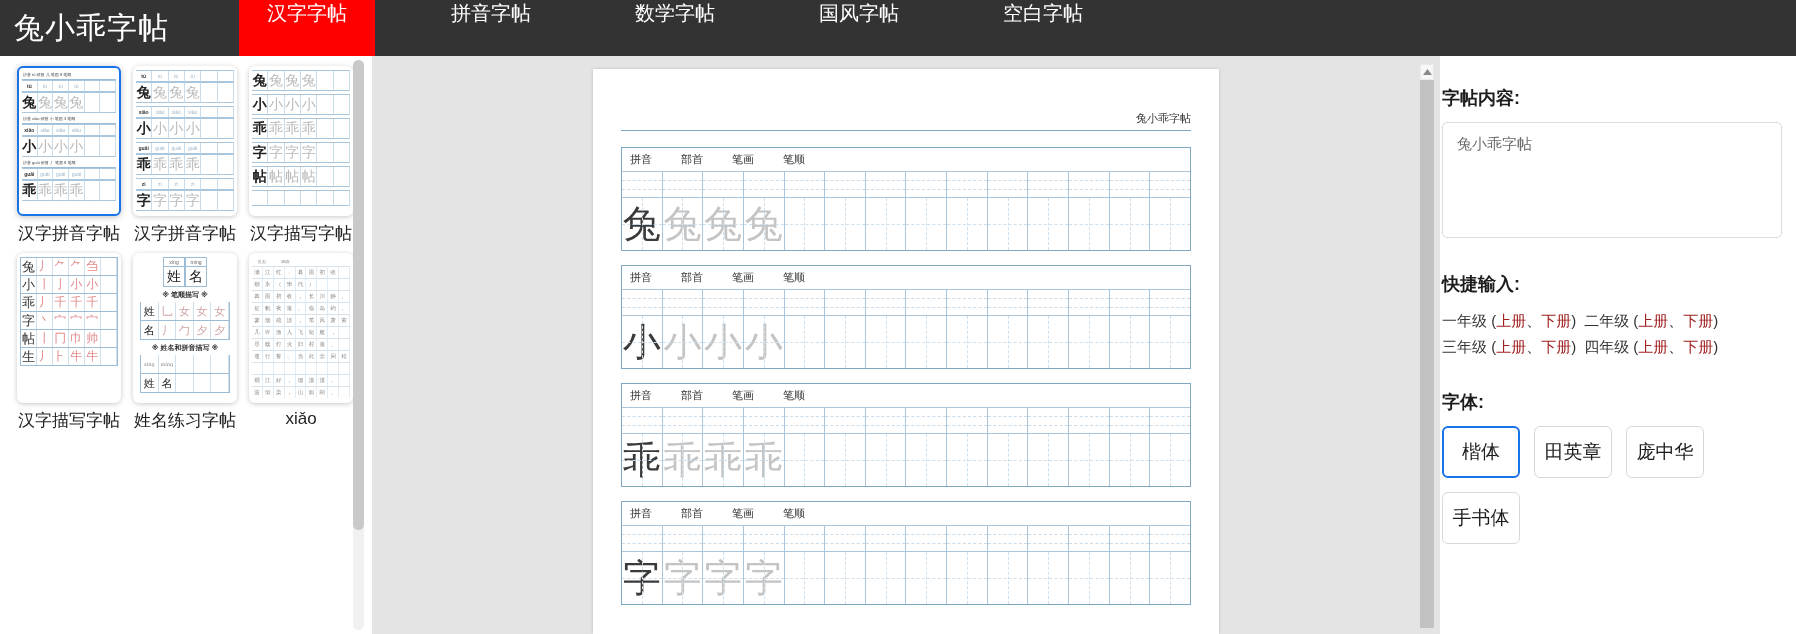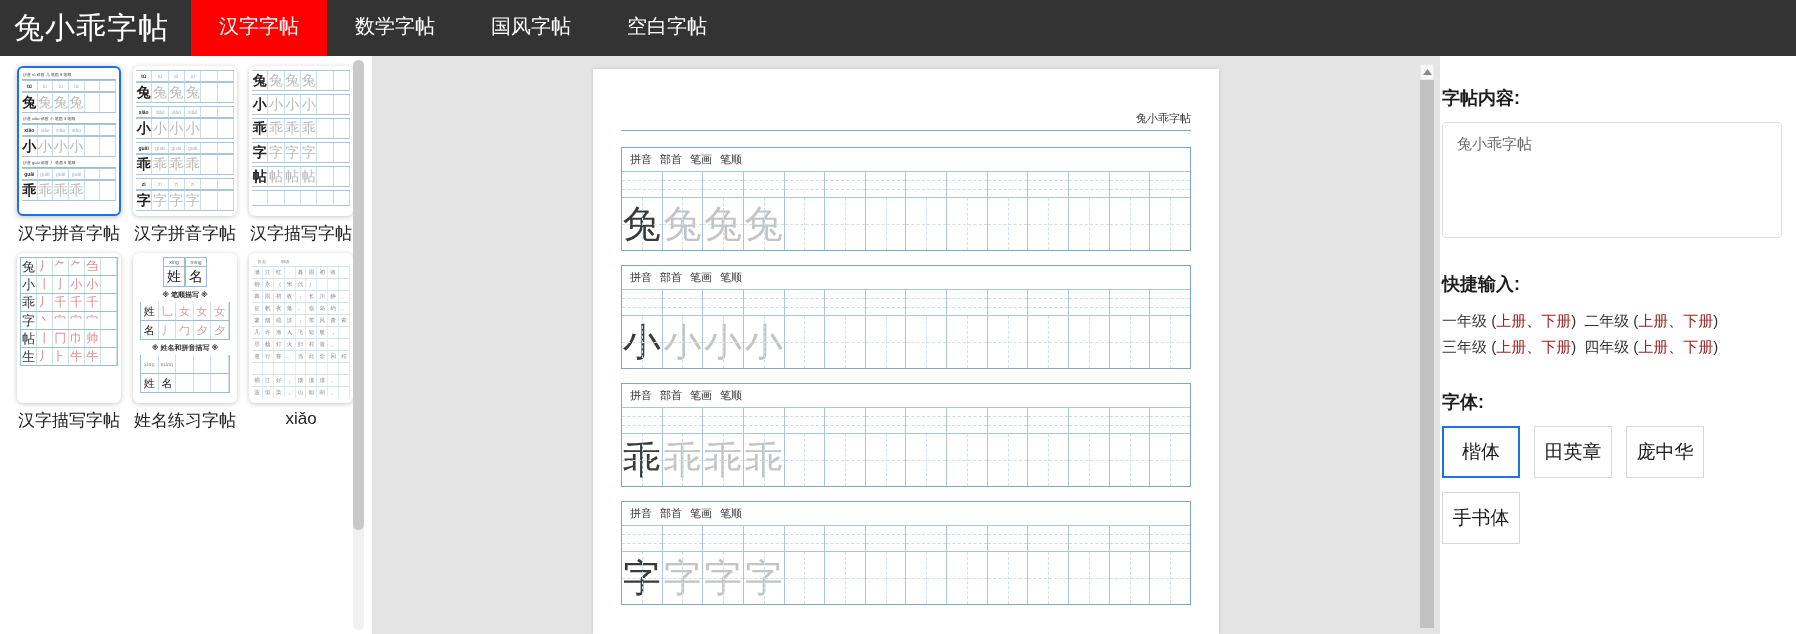--- a/index.html
+++ b/index.html
@@ -26,24 +26,25 @@
     display: flex;
     align-items: center;
     padding: 0 22px 0 14px;
     letter-spacing: 1px;
     white-space: nowrap;
   }
   .navitem {
     color: #ffffff;
     font-size: 20px;
     display: flex;
-    align-items: flex-end;
-    padding: 16px 28px;
+    align-items: flex-start;
+    padding: 0 28px;
     white-space: nowrap;
     cursor: pointer;
+    margin-left: 48px;
   }
   .navitem.active {
     background: #fe0000;
     font-weight: 500;
   }
 
   
   .main {
     display: flex;
     height: 578px;
@@ -197,21 +198,21 @@
     text-align: right;
     font-size: 11px;
     color: #333;
     padding-bottom: 4px;
     border-bottom: 1px solid #7fa8c4;
     margin-bottom: 16px;
   }
   .blk { border: 1px solid #7fa8c4; margin-bottom: 14px; }
   .blk-head {
     display: flex;
-    gap: 8px;
+    gap: 29px;
     font-size: 11px;
     color: #333;
     padding: 4px 6px 4px 8px;
     border-bottom: 1px solid #a9c6dc;
   }
   .blk-row { display:flex; }
   .blk-row.pin .cell {
     height: 26px;
     border-right:1px solid #a9c6dc;
     border-bottom:1px solid #a9c6dc;
@@ -289,36 +290,39 @@
     background:#fff;
   }
   .sec-title.gap { margin-top: 30px; }
   .grade-lines { font-size: 15px; color: #333; line-height: 26px; white-space: nowrap; }
   .grade-lines a { color:#a02020; text-decoration:none; cursor:pointer; }
   .grade-lines .gl { margin-right: 8px; }
   .fontrow { display:flex; gap:14px; margin-bottom:14px; flex-wrap:wrap; width: 352px;}
   .fontbtn {
     width: 78px; height: 52px;
     border: 1px solid #d8d8d8;
-    border-radius: 0;
+    border-radius: 6px;
     display:flex; align-items:center; justify-content:center;
     font-size: 19px; color:#1d1d1d;
     background:#fff;
     cursor:pointer;
   }
   .fontbtn.active { border: 2px solid #1a73e8; }
 </style>
 </head>
 <body>
 
 <div class="topnav">
   <div class="brand">兔小乖字帖</div>
   <div id="navitems" style="display:flex;">
       <div class="navitem active">
         <span>汉字字帖</span>
+      </div>
+      <div class="navitem">
+        <span>拼音字帖</span>
       </div>
       <div class="navitem">
         <span>数学字帖</span>
       </div>
       <div class="navitem">
         <span>国风字帖</span>
       </div>
       <div class="navitem">
         <span>空白字帖</span>
       </div>

